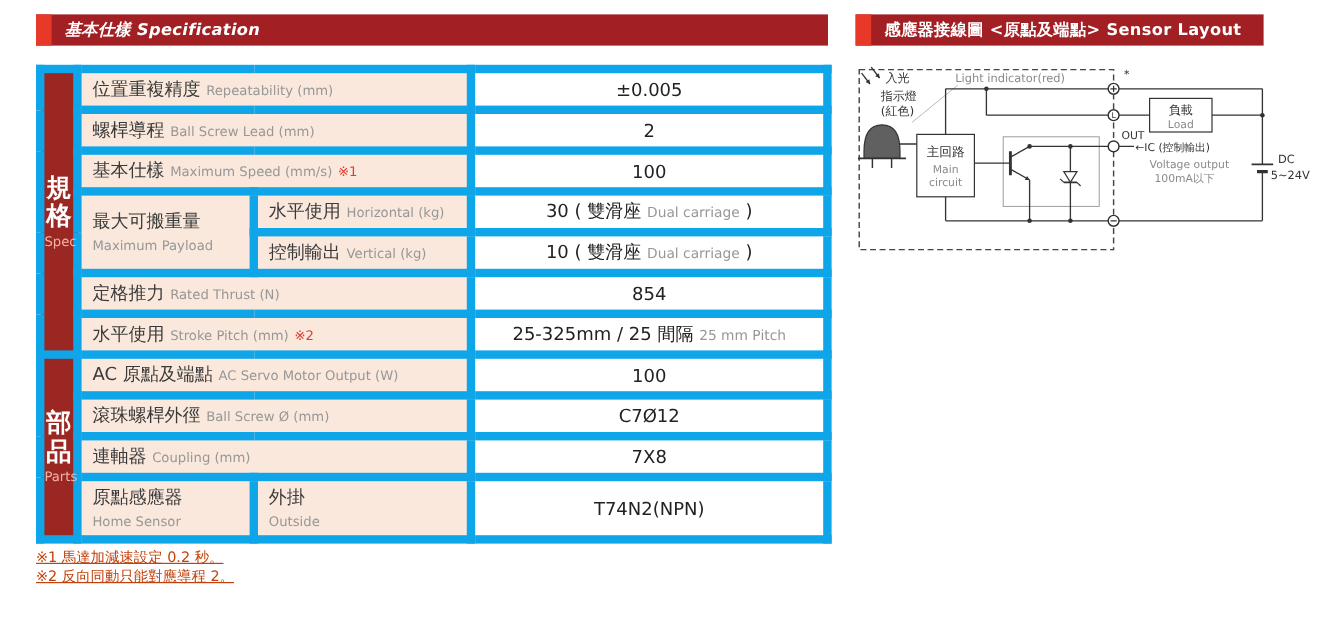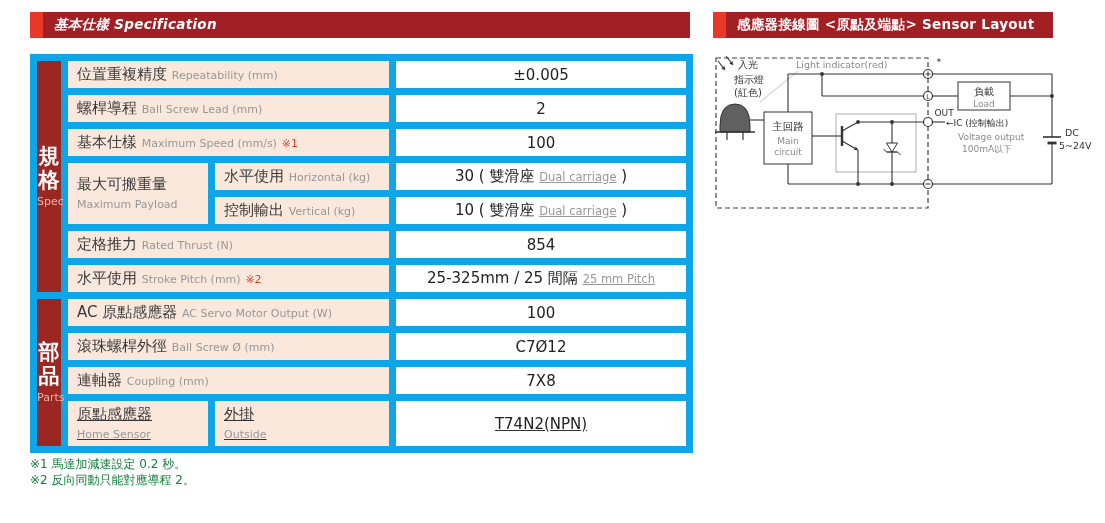--- a/index.html
+++ b/index.html
@@ -13,26 +13,26 @@
 
   table.spec { position:absolute; left:30px; top:54px; width:656px; border-collapse:collapse; table-layout:fixed; }
   table.spec td { border:7px solid #0ea5e9; vertical-align:middle; }
   .group-cell { background:#9A2722; text-align:center; padding:6px 0; }
   .group-zh { display:block; color:#fff; font-size:21px; font-weight:bold; line-height:1.12; }
   .group-en { display:block; color:#F2B4A4; font-size:11px; margin-top:3px; }
   .label-cell { background:#FAE8DD; padding:3px 9px; font-size:15px; color:#3a3a3a; line-height:1.25; }
   .label-en { font-size:11px; color:#979797; }
   .note-ref { font-size:11px; color:#E3392B; }
   .value-cell { background:#fff; text-align:center; font-size:15px; color:#222; padding:2px 16px; }
-  .value-sub { font-size:11.5px; color:#979797;text-decoration:underline; }
+  .value-sub { font-size:11.5px; color:#979797; }
   tr.r { height:34px; }
-  tr.r-tall { height:52px;text-decoration:underline; }
+  tr.r-tall { height:52px; }
 
   .notes { position:absolute; left:30px; top:456px; line-height:1.34; }
-  .note-red { color:#15803d; font-size:12px; }
+  .note-red { color:#c2410c; font-size:12px;text-decoration:underline; }
   .note-gray { color:#8a8a8a; font-size:11px; }
 
   .diagram { position:absolute; left:712px; top:48px; width:385px; height:195px; }
   svg text { font-family:"DejaVu Sans","Liberation Sans",sans-serif; }
 </style>
 </head>
 <body>
 
 <div class="section-bar" id="spec-bar">
   <div class="bar-accent"></div>
@@ -117,21 +117,21 @@
       <span>25-325mm / 25 間隔 </span><span class="value-sub">25 mm Pitch</span>
     </td>
   </tr>
   <tr class="r">
     <td class="group-cell" rowspan="4">
       <span class="group-zh">部</span>
       <span class="group-zh">品</span>
       <span class="group-en">Parts</span>
     </td>
     <td class="label-cell" colspan="2">
-      <span>AC 原點感應器</span>
+      <span>AC 原點及端點</span>
       <span class="label-en">AC Servo Motor Output (W)</span>
     </td>
     <td class="value-cell"><span>100</span></td>
   </tr>
   <tr class="r">
     <td class="label-cell" colspan="2">
       <span>滾珠螺桿外徑</span>
       <span class="label-en">Ball Screw Ø (mm)</span>
     </td>
     <td class="value-cell"><span>C7Ø12</span></td>

